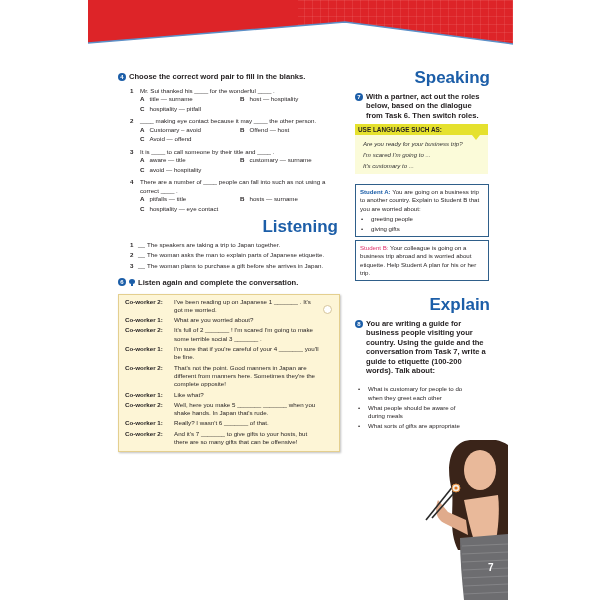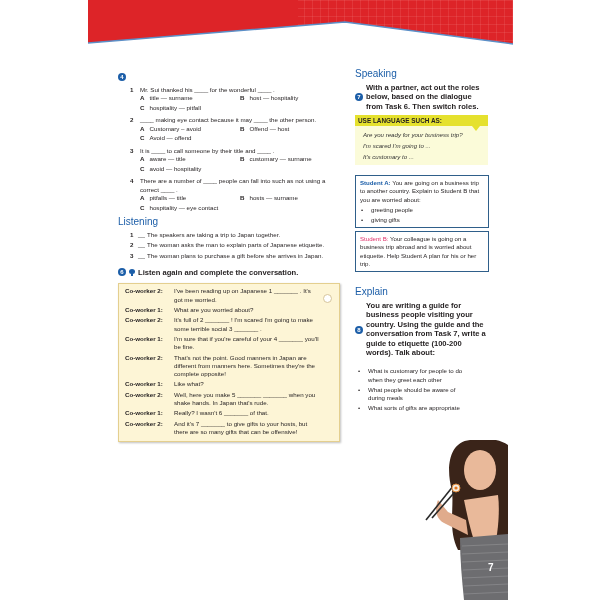--- a/index.html
+++ b/index.html
@@ -12,31 +12,31 @@
   .num-badge { flex:0 0 auto; width:8px; height:8px; border-radius:50%; background:#1c5ea8; color:#fff;
                font-size:6px; line-height:8px; text-align:center; font-weight:bold; margin-right:3px; margin-top:0.5px; }
   .audio-icon { flex:0 0 auto; width:6px; height:7px; margin-right:3px; margin-top:1px; position:relative; }
   .audio-icon:before { content:""; position:absolute; left:0; top:0; width:6px; height:5px; border-radius:50% 50% 40% 40%; background:#1c5ea8; }
   .audio-icon:after { content:""; position:absolute; left:2px; top:4px; width:2px; height:3px; background:#1c5ea8; }
   .q { font-size:6.2px; line-height:8.5px; margin-left:12px; margin-bottom:4px; }
   .q-row { display:flex; }
   .q-num { width:10px; font-weight:bold; flex:0 0 auto; }
   .opts { margin-left:10px; display:grid; grid-template-columns:100px 100px; row-gap:1px; }
   .opt-letter { font-weight:bold; margin-right:5px; }
-  .section-title { color:#1c5ea8; font-weight:normal; font-size:10px; margin:3px 0 4px 0; }
+  .section-title { color:#1c5ea8; font-weight:bold; font-size:17px; margin:3px 0 4px 0;text-align:right; }
   .tf-row { display:flex; font-size:6.2px; line-height:8.3px; margin-left:12px; margin-bottom:2px; }
   .tf-num { width:8px; font-weight:bold; flex:0 0 auto; }
   .tf-blank { width:9px; flex:0 0 auto; }
   .dialogue { position:relative; margin-top:6px; background:#fdf5d6; border:1px solid #e4cf8f;
               box-shadow:1px 1px 2px rgba(0,0,0,0.25); padding:3px 6px 3px 6px; width:208px; }
   .dialogue-hole { position:absolute; right:7px; top:10px; width:7px; height:7px; border-radius:50%; border:1.5px solid #d6c59a; background:#fff; }
   .dl-row { display:flex; font-size:6.2px; line-height:8.3px; margin-bottom:2px; }
   .dl-speaker { width:49px; flex:0 0 auto; font-weight:bold; }
   .dl-line { flex:1; padding-right:14px; }
-  .r-task-head { display:flex; font-weight:bold; font-size:7.6px; line-height:9.4px; margin-bottom:4px;align-items:center; }
+  .r-task-head { display:flex; font-weight:bold; font-size:7.6px; line-height:9.4px; margin-bottom:4px; }
   .lang-box { background:#fbfbd9; margin-top:2px; width:133px; }
   .lang-head { background:#e5e12e; font-weight:bold; font-size:6.4px; padding:2px 3px; position:relative; }
   .lang-head:after { content:""; position:absolute; right:8px; bottom:-5px; border-left:4px solid transparent; border-right:4px solid transparent; border-top:5px solid #e5e12e; }
   .lang-item { font-style:italic; font-size:6.1px; line-height:8px; padding:2px 8px 1px 8px; color:#333; }
   .role-box { border:1.5px solid #2f5f8a; padding:3px 4px; width:124px; font-size:6.1px; line-height:8.2px; margin-top:10px; }
   .role-box.b { margin-top:3px; }
   .role-label-a { color:#1c5ea8; font-weight:bold; }
   .role-label-b { color:#e0306a; }
   .bullet-row { display:flex; margin-top:2px; }
   .bullet { width:10px; flex:0 0 auto; padding-left:1px; }
@@ -56,20 +56,21 @@
   </defs>
   <path d="M0 0 H425 V44 L257 22 L0 43 Z" fill="#dd2428"></path>
   <path d="M210 0 H425 V44 L257 22 L210 26 Z" fill="url(#grid)"></path>
   <path d="M0 43 L257 22 L425 44" fill="none" stroke="#5b8fc7" stroke-width="1.5"></path>
 </svg>
 
 <div class="col-left">
 
   <div class="task-head">
     <span class="num-badge">4</span>
+    <span>Choose the correct word pair to fill in the blanks.</span>
   </div>
 
   <div id="task4-questions">
       <div class="q">
         <div class="q-row">
           <span class="q-num">1</span>
           <span>Mr. Sui thanked his ____ for the wonderful ____ .</span>
         </div>
         <div class="opts">
           <div><span class="opt-letter">A</span><span>title — surname</span></div>

